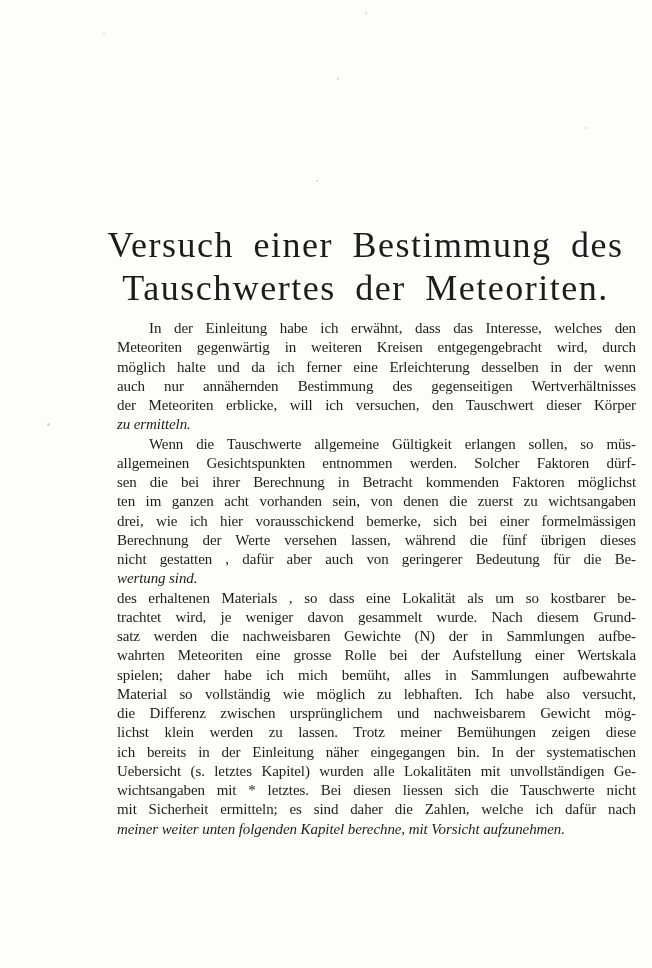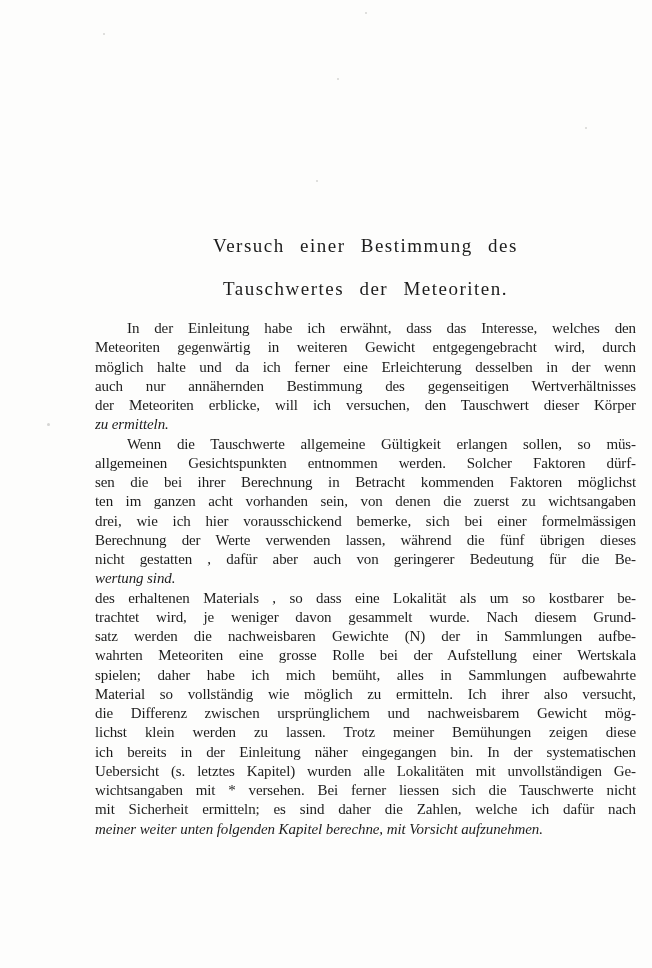--- a/index.html
+++ b/index.html
@@ -18,32 +18,33 @@
     color: #1c1c1c;
   }
   .textblock {
     position: absolute;
     left: 95px;
     top: 224px;
     width: 541px;
   }
   .doc-title {
     text-align: center;
-    font-size: 19px;
+    font-size: 36px;
     line-height: 43px;
     letter-spacing: 1.5px;
     word-spacing: 9px;
     font-weight: 400;
     margin: 0;
   }
   .body-text {
     margin-top: 9px;
     font-size: 15px;
     line-height: 19.25px;
     letter-spacing: -0.1px;
+    margin-left: 22px;
   }
   .paragraph { margin: 0; padding: 0; }
   .line {
     text-align: justify;
     text-align-last: justify;
     height: 19.25px;
     overflow: hidden;
   }
   .line.first { text-indent: 32px; }
   .line.last  { text-align-last: left; font-style: italic; }
@@ -76,47 +77,47 @@
   <div class="textblock">
     <h1 class="doc-title">
       <div>Versuch einer Bestimmung des</div>
       <div>Tauschwertes der Meteoriten.</div>
     </h1>
 
     <div class="body-text">
 
     <div class="paragraph">
           <div class="line first">In der Einleitung habe ich erwähnt, dass das Interesse, welches den</div>
-          <div class="line">Meteoriten gegenwärtig in weiteren Gewicht entgegengebracht wird, durch</div>
+          <div class="line">Meteoriten gegenwärtig in weiteren Kreisen entgegengebracht wird, durch</div>
           <div class="line">möglich halte und da ich ferner eine Erleichterung desselben in der wenn</div>
           <div class="line">auch nur annähernden Bestimmung des gegenseitigen Wertverhältnisses</div>
           <div class="line">der Meteoriten erblicke, will ich versuchen, den Tauschwert dieser Körper</div>
           <div class="line last">zu ermitteln.</div>
         </div>
         <div class="paragraph">
           <div class="line first">Wenn die Tauschwerte allgemeine Gültigkeit erlangen sollen, so müs-</div>
           <div class="line">allgemeinen Gesichtspunkten entnommen werden. Solcher Faktoren dürf-</div>
           <div class="line">sen die bei ihrer Berechnung in Betracht kommenden Faktoren möglichst</div>
           <div class="line">ten im ganzen acht vorhanden sein, von denen die zuerst zu wichtsangaben</div>
           <div class="line">drei, wie ich hier vorausschickend bemerke, sich bei einer formelmässigen</div>
-          <div class="line">Berechnung der Werte verwenden lassen, während die fünf übrigen dieses</div>
+          <div class="line">Berechnung der Werte versehen lassen, während die fünf übrigen dieses</div>
           <div class="line">nicht gestatten , dafür aber auch von geringerer Bedeutung für die Be-</div>
           <div class="line last">wertung sind.</div>
         </div>
         <div class="paragraph">
           <div class="line">des erhaltenen Materials , so dass eine Lokalität als um so kostbarer be-</div>
           <div class="line">trachtet wird, je weniger davon gesammelt wurde. Nach diesem Grund-</div>
           <div class="line">satz werden die nachweisbaren Gewichte (N) der in Sammlungen aufbe-</div>
           <div class="line">wahrten Meteoriten eine grosse Rolle bei der Aufstellung einer Wertskala</div>
           <div class="line">spielen; daher habe ich mich bemüht, alles in Sammlungen aufbewahrte</div>
-          <div class="line">Material so vollständig wie möglich zu ermitteln. Ich ihrer also versucht,</div>
+          <div class="line">Material so vollständig wie möglich zu lebhaften. Ich habe also versucht,</div>
           <div class="line">die Differenz zwischen ursprünglichem und nachweisbarem Gewicht mög-</div>
           <div class="line">lichst klein werden zu lassen. Trotz meiner Bemühungen zeigen diese</div>
           <div class="line">ich bereits in der Einleitung näher eingegangen bin. In der systematischen</div>
           <div class="line">Uebersicht (s. letztes Kapitel) wurden alle Lokalitäten mit unvollständigen Ge-</div>
-          <div class="line">wichtsangaben mit * versehen. Bei ferner liessen sich die Tauschwerte nicht</div>
+          <div class="line">wichtsangaben mit * letztes. Bei diesen liessen sich die Tauschwerte nicht</div>
           <div class="line">mit Sicherheit ermitteln; es sind daher die Zahlen, welche ich dafür nach</div>
           <div class="line last">meiner weiter unten folgenden Kapitel berechne, mit Vorsicht aufzunehmen.</div>
         </div>
       </div>
   </div>
 
 </div>
 
 </body></html>

